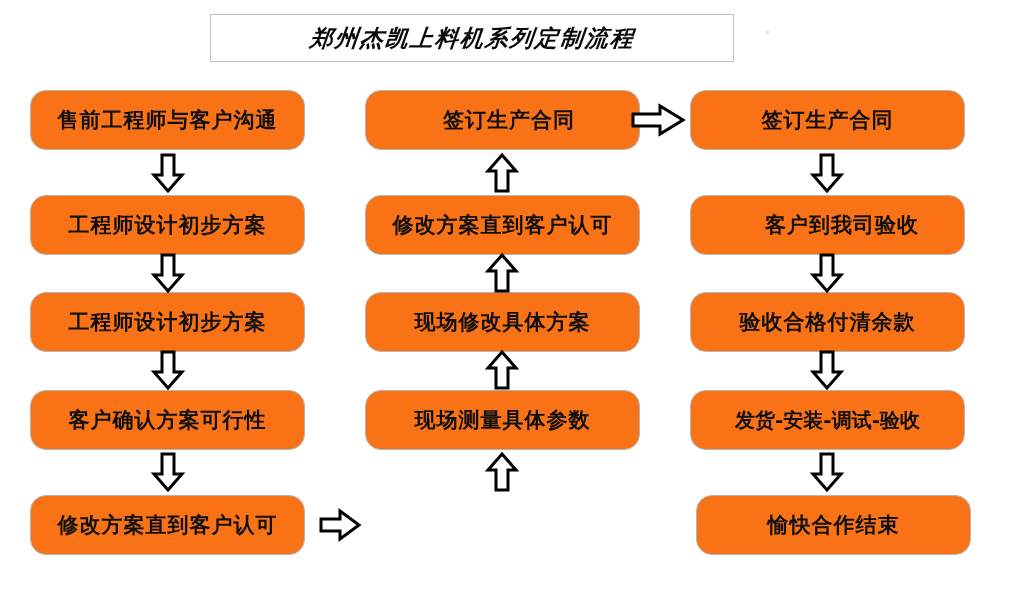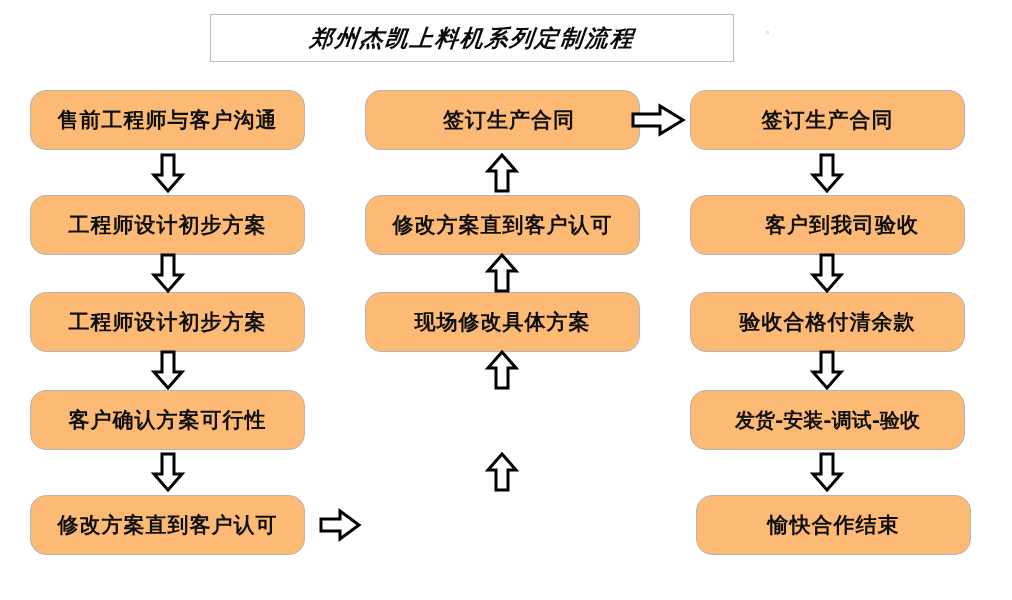--- a/index.html
+++ b/index.html
@@ -45,21 +45,21 @@
     transform: skewX(-6deg);
   }
 
   
   .node {
     position: absolute;
     width: 275px;
     height: 60px;
     border: 1px solid #b5b5b5;
     border-radius: 16px;
-    background: #fdba74;
+    background: #f97316;
     box-sizing: border-box;
     display: flex;
     align-items: center;
     justify-content: center;
   }
   .node-label {
     font-family: "DejaVu Serif", "Liberation Serif", serif;
     font-size: 21px;
     font-weight: bold;
     color: #101010;
@@ -146,20 +146,23 @@
 
   <div class="node" style="left:365px; top:90px;padding-left:13px;">
     <span class="node-label">签订生产合同</span>
   </div>
   <div class="node" style="left:365px; top:195px;">
     <span class="node-label">修改方案直到客户认可</span>
   </div>
   <div class="node" style="left:365px; top:292px;">
     <span class="node-label">现场修改具体方案</span>
   </div>
+  <div class="node" style="left:365px; top:390px;">
+    <span class="node-label">现场测量具体参数</span>
+  </div>
 
   <div class="arrow" style="left:484px; top:152px;">
     <svg width="36" height="42" viewBox="0 0 36 42">
         <polygon points="18,3 32,19 24,19 24,39 12,39 12,19 4,19"></polygon>
       </svg>
   </div>
   <div class="arrow" style="left:484px; top:252px;">
     <svg width="36" height="42" viewBox="0 0 36 42">
         <polygon points="18,3 32,19 24,19 24,39 12,39 12,19 4,19"></polygon>
       </svg>

